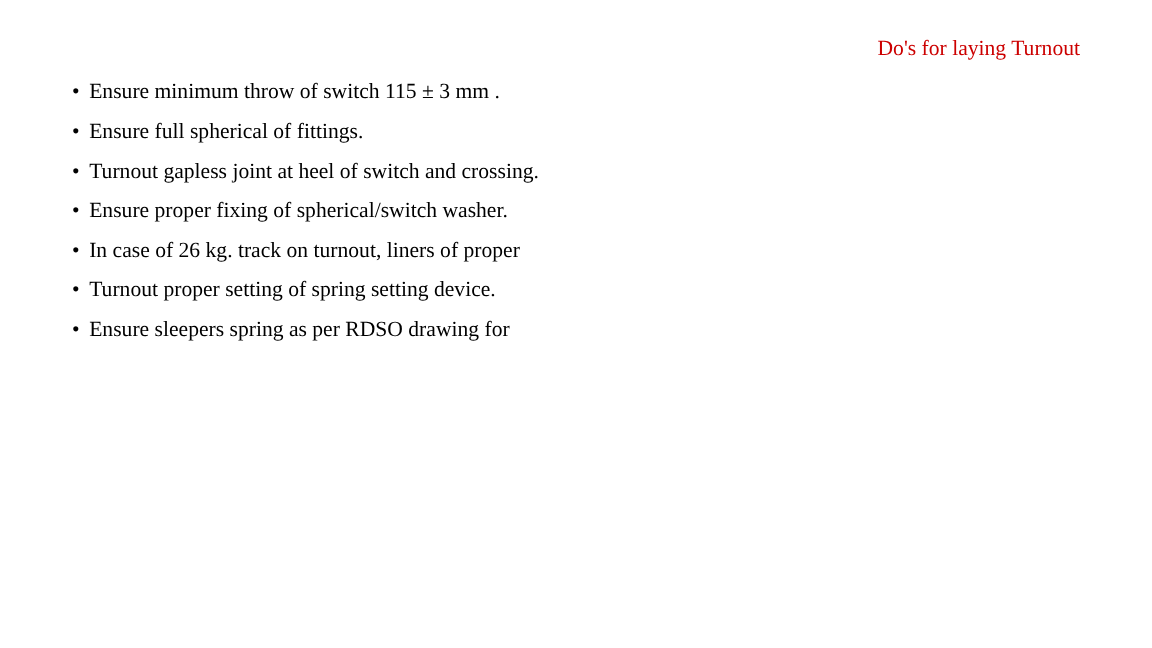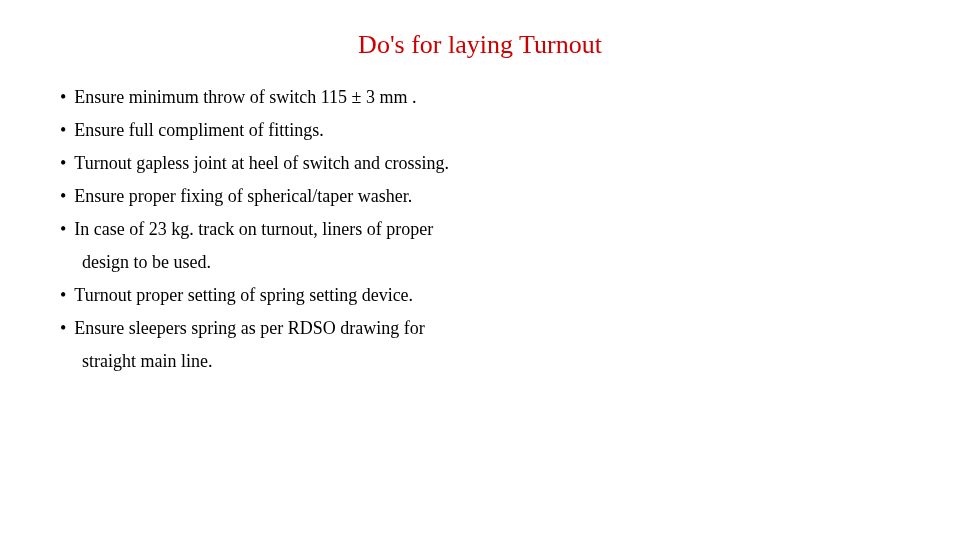--- a/index.html
+++ b/index.html
@@ -16,25 +16,25 @@
       font-size: 18px;
       color: #000000;
       display: flex;
       flex-direction: column;
       align-items: center;
       justify-content: flex-start;
       padding: 30px 60px 30px 60px;
     }
 
     .title {
-      font-size: 26px;
+      font-size: 18px;
       color: #cc0000;
       font-weight: normal;
-      text-align: center;
-      margin-bottom: 24px;
+      text-align: right;
+      margin-bottom: 12px;
       width: 100%;
     }
 
     .content {
       width: 100%;
       display: flex;
       flex-direction: column;
       gap: 0px;
     }
 
@@ -74,41 +74,35 @@
 
 <h1 class="title">Do's for laying Turnout</h1>
 
 <div class="content">
 <div class="bullet-item">
       <span class="bullet">•</span>
       <span class="text">Ensure minimum throw of switch 115 ± 3 mm .</span>
     </div>
     <div class="bullet-item">
       <span class="bullet">•</span>
-      <span class="text">Ensure full compliment of fittings.</span>
+      <span class="text">Ensure full spherical of fittings.</span>
     </div>
     <div class="bullet-item">
       <span class="bullet">•</span>
       <span class="text">Turnout gapless joint at heel of switch and crossing.</span>
     </div>
     <div class="bullet-item">
       <span class="bullet">•</span>
-      <span class="text">Ensure proper fixing of spherical/taper washer.</span>
+      <span class="text">Ensure proper fixing of spherical/switch washer.</span>
     </div>
     <div class="bullet-item">
       <span class="bullet">•</span>
-      <span class="text">In  case  of  23  kg.  track  on  turnout,  liners  of  proper</span>
-    </div>
-    <div class="indent-continuation">
-      <span class="text">design to be used.</span>
+      <span class="text">In  case  of  26  kg.  track  on  turnout,  liners  of  proper</span>
     </div>
     <div class="bullet-item">
       <span class="bullet">•</span>
       <span class="text">Turnout proper setting of spring setting device.</span>
     </div>
     <div class="bullet-item">
       <span class="bullet">•</span>
       <span class="text">Ensure  sleepers  spring  as  per  RDSO  drawing  for</span>
     </div>
-    <div class="indent-continuation">
-      <span class="text">straight main line.</span>
-    </div>
   </div>
 
 </body></html>

